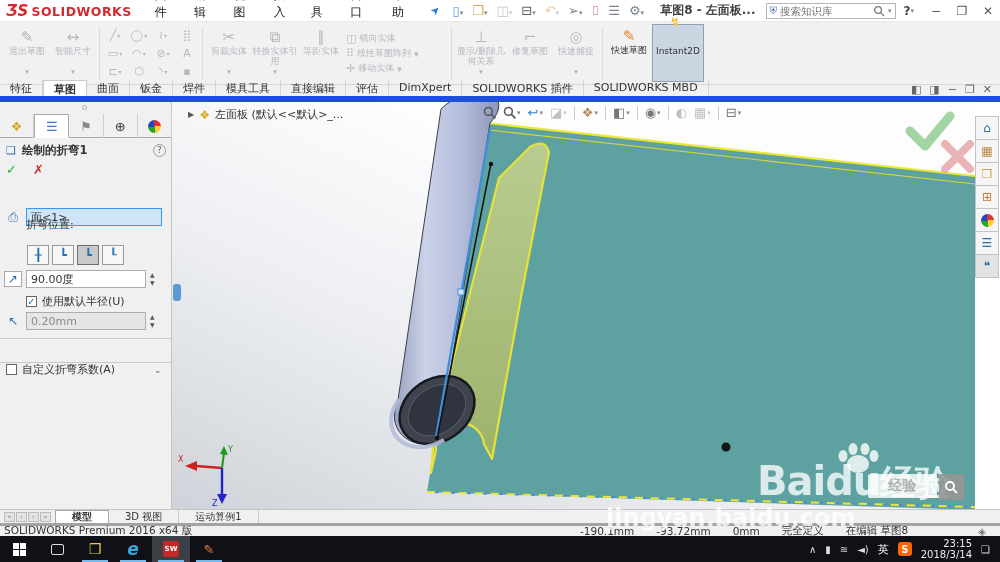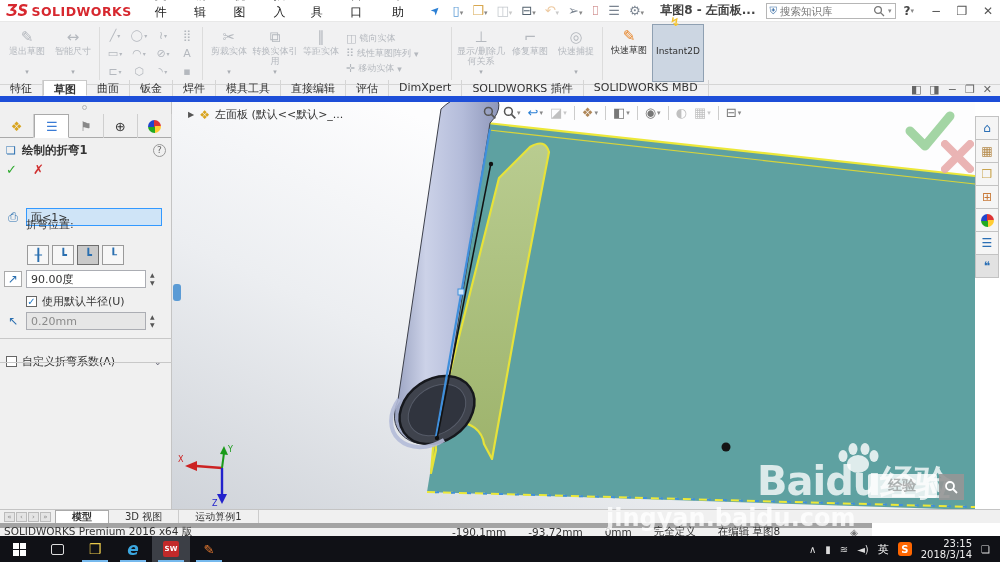--- a/index.html
+++ b/index.html
@@ -101,21 +101,21 @@
   .tp-cell.pressed { background:#e2e2e2; }
 
   
   .bottomtabs { position:absolute; left:0; top:509px; width:1000px; height:14px; background:#f0f0f0; border-top:1px solid #c4c4c4; display:flex; align-items:center; font-size:10px; }
   .bt-nav { display:flex; gap:1px; padding:0 4px; }
   .bt-nav span { width:11px; height:10px; background:#e4e4e4; border:1px solid #bbb; color:#888; font-size:7px; display:flex; align-items:center; justify-content:center; }
   .btab { padding:0 16px; height:13px; display:flex; align-items:center; border-right:1px solid #ccc; color:#333; }
   .btab.active { background:#fff; border:1px solid #aaa; border-bottom:none; font-weight:bold; }
 
   
-  .statusbar { position:absolute; left:0; top:523px; width:872px; height:13px; background:#f0f0f0; border-top:5px solid #a3a3a3; display:flex; align-items:center; font-size:10.5px; color:#333; }
+  .statusbar { position:absolute; left:0; top:523px; width:1000px; height:13px; background:#f0f0f0; border-top:3px solid #a3a3a3; display:flex; align-items:center; font-size:10.5px; color:#333; }
   .sb-left { padding-left:4px; }
   .sb-right { margin-left:auto; display:flex; gap:22px; align-items:center; padding-right:14px; }
   .sb-gem { color:#777; font-size:10px; }
 
   
   .taskbar { position:absolute; left:0; top:536px; width:1000px; height:26px; background:#101116; display:flex; align-items:center; color:#eee; }
   .tb-btn { width:38px; height:26px; display:flex; align-items:center; justify-content:center; position:relative; }
   .tb-btn.open::after { content:""; position:absolute; left:6px; right:6px; bottom:0; height:2px; background:#76b9ed; }
   .tb-btn.activeapp { background:#3c3f46; }
   .winlogo { display:grid; grid-template-columns:6px 6px; grid-auto-rows:6px; gap:1px; }
@@ -346,21 +346,21 @@
     </div>
     <div class="pm-row" style="left:4px; top:210px;">
       <span class="row-ic">↖</span>
       <span class="fld gray">0.20mm</span>
       <span class="spin">
           <span>▲</span>
           <span>▼</span>
         </span>
     </div>
     <div class="pm-div" style="top:236px;"></div>
-    <div class="chkrow" style="left:6px; top:252px;">
+    <div class="chkrow" style="left:6px; top:260px;">
       <span class="cb"></span>
       <span>自定义折弯系数(A)</span>
       <span style="position:absolute; left:148px; color:#667; font-size:9px;">⌄</span>
     </div>
     <div class="pm-div" style="top:260px;"></div>
   </div>
 
   <div class="viewport">
     <svg class="model" width="803" height="408" viewBox="172 102 803 408">
       <defs>

